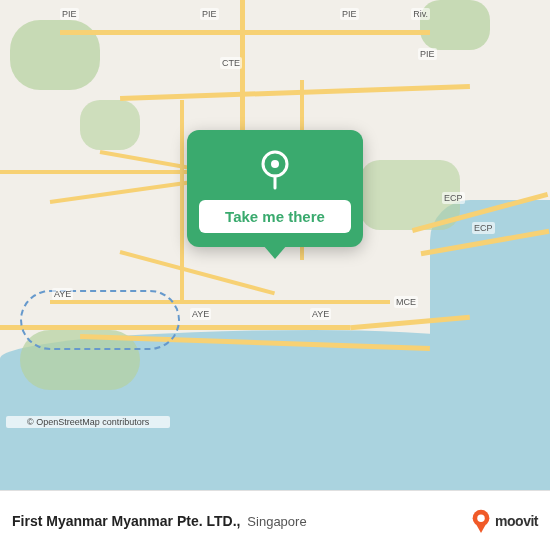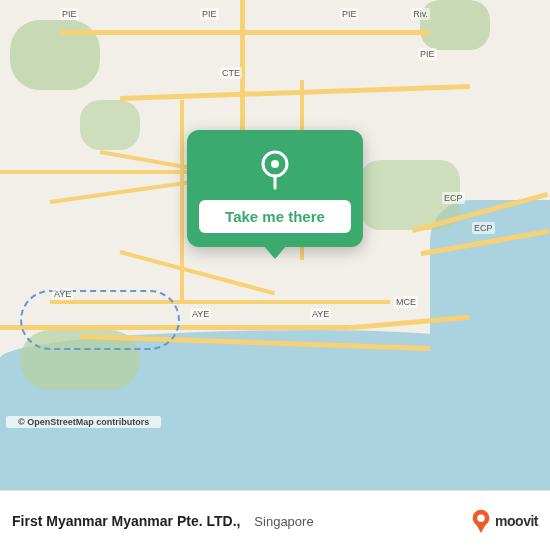--- a/index.html
+++ b/index.html
@@ -322,48 +322,48 @@
   <div class="road road-vert1"></div>
   <div class="road road-vert2"></div>
   <div class="road road-horiz1"></div>
   <div class="road road-horiz2"></div>
 
   <div class="dotted-path"></div>
 
   <span class="road-label" style="top:8px;left:60px">PIE</span>
   <span class="road-label" style="top:8px;left:200px">PIE</span>
   <span class="road-label" style="top:8px;left:340px">PIE</span>
-  <span class="road-label" style="top:67px;left:220px">CTE</span>
+  <span class="road-label" style="top:57px;left:220px">CTE</span>
   <span class="road-label" style="top:48px;left:418px">PIE</span>
   <span class="road-label" style="top:192px;left:442px">ECP</span>
   <span class="road-label" style="top:222px;left:472px">ECP</span>
   <span class="road-label" style="top:288px;left:52px">AYE</span>
   <span class="road-label" style="top:308px;left:190px">AYE</span>
   <span class="road-label" style="top:308px;left:310px">AYE</span>
   <span class="road-label" style="top:296px;left:394px">MCE</span>
   <span class="road-label" style="top:8px;right:120px;position:absolute">Riv.</span>
 
-  <div style="position:absolute;bottom:62px;left:6px;font-size:9px;color:#444;background:rgba(255,255,255,0.7);padding:1px 12px;border-radius:2px;z-index:15;font-weight:bold;">© OpenStreetMap contributors</div>
+  <div style="position:absolute;bottom:62px;left:6px;font-size:9px;color:#444;background:rgba(255,255,255,0.7);padding:1px 21px;border-radius:2px;z-index:15;">© OpenStreetMap contributors</div>
 
   <div id="popup-card">
 
     <svg class="pin-icon" viewBox="0 0 44 44" fill="none" xmlns="http://www.w3.org/2000/svg">
       <circle cx="22" cy="18" r="12" stroke="white" stroke-width="3" fill="none"></circle>
       <circle cx="22" cy="18" r="4" fill="white"></circle>
       <line x1="22" y1="30" x2="22" y2="42" stroke="white" stroke-width="3" stroke-linecap="round"></line>
     </svg>
 
     <button class="btn-take-me-there">Take me there</button>
   </div>
 </div>
 
 <div id="info-bar">
   <span class="company-name">
     <span>First Myanmar Myanmar Pte. LTD.,</span>
-    <span style="font-weight:normal;color:#555;font-size:13px;margin-left:10px">Singapore</span>
+    <span style="font-weight:normal;color:#555;font-size:13px;margin-left:3px">Singapore</span>
   </span>
 
   <div class="moovit-logo">
 
     <svg class="moovit-pin" viewBox="0 0 20 28" fill="none" xmlns="http://www.w3.org/2000/svg">
       <ellipse cx="10" cy="11" rx="9" ry="9" fill="#f05a28"></ellipse>
       <circle cx="10" cy="11" r="4" fill="white"></circle>
       <polygon points="5,18 15,18 10,27" fill="#f05a28"></polygon>
     </svg>
     <span class="moovit-text">moovit</span>

